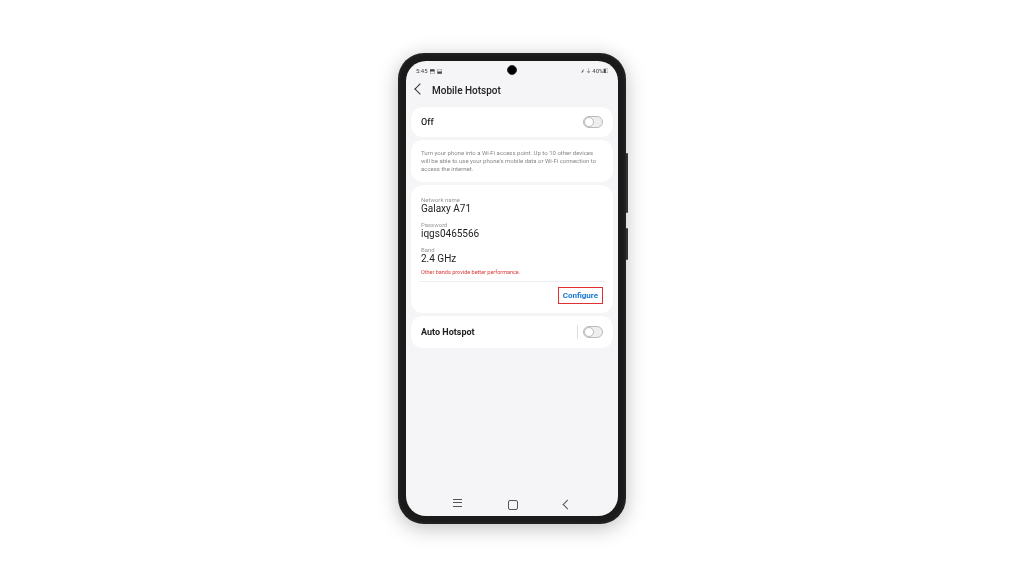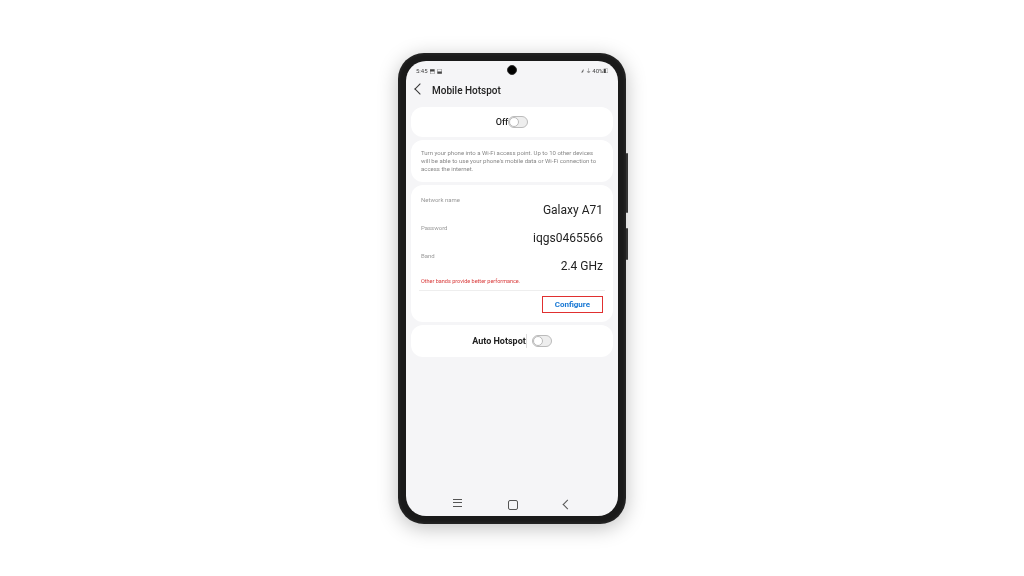--- a/index.html
+++ b/index.html
@@ -84,21 +84,21 @@
     font-size: 7px;
   }
   .card {
     background: #ffffff;
     border-radius: 12px;
     margin: 3px 5px;
     padding: 9px 10px;
   }
   .row-top {
     display:flex;
-    justify-content: center;
+    justify-content: space-between;
     align-items: center;
   }
   .row-title {
     font-size: 9px;
     font-weight: 500;
     color: #222;
   }
   .toggle {
     width: 18px; height: 10px;
     border: 1px solid #bbb;
@@ -128,42 +128,41 @@
     font-size: 6px;
     line-height: 1.35;
     color: #888;
   }
   .field-label {
     font-size: 6px;
     color: #999;
     margin-top: 2px;
   }
   .field-value {
-    font-size: 12px;
+    font-size: 10px;
     color: #222;
     margin-bottom: 7px;
-    text-align: right;
   }
   .band-warn {
     font-size: 5.5px;
     color: #d93a3a;
     margin-top: -5px;
   }
   .sep {
     height:1px;
     background:#eee;
     margin: 6px -2px 5px -2px;
   }
   .configure-wrap {
     text-align: right;
   }
   .configure-highlight {
     display:inline-block;
     border: 1px solid #e03030;
-    padding: 3px 12px;
+    padding: 3px 4px;
   }
   .configure-btn {
     font-size: 8px;
     font-weight: 700;
     color: #1978d4;
   }
   .navbar {
     height: 22px;
     display:flex;
     justify-content: space-around;

